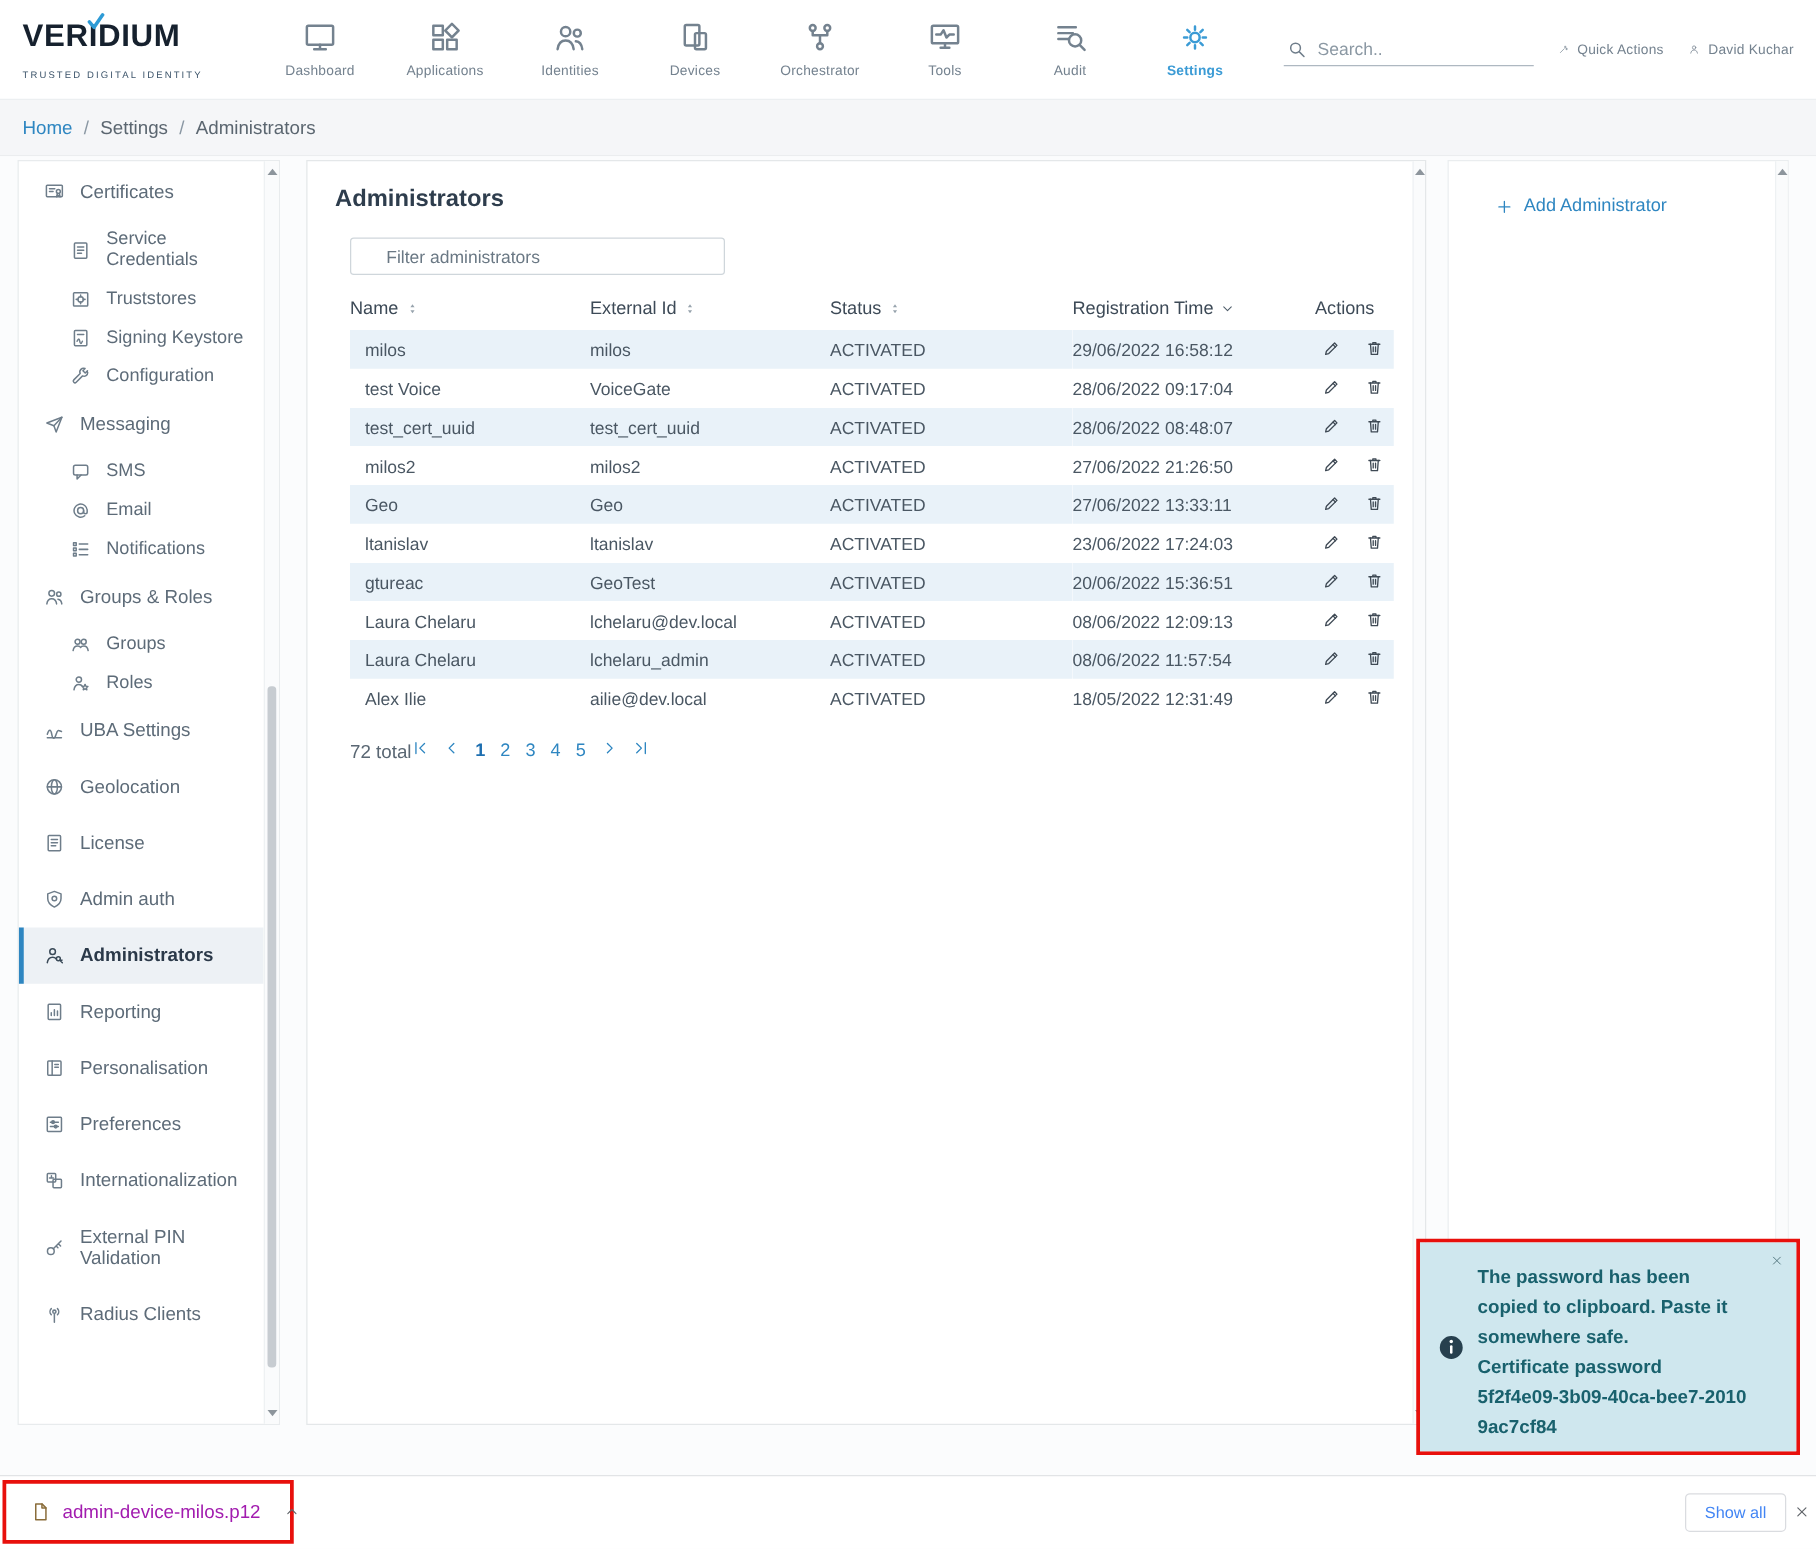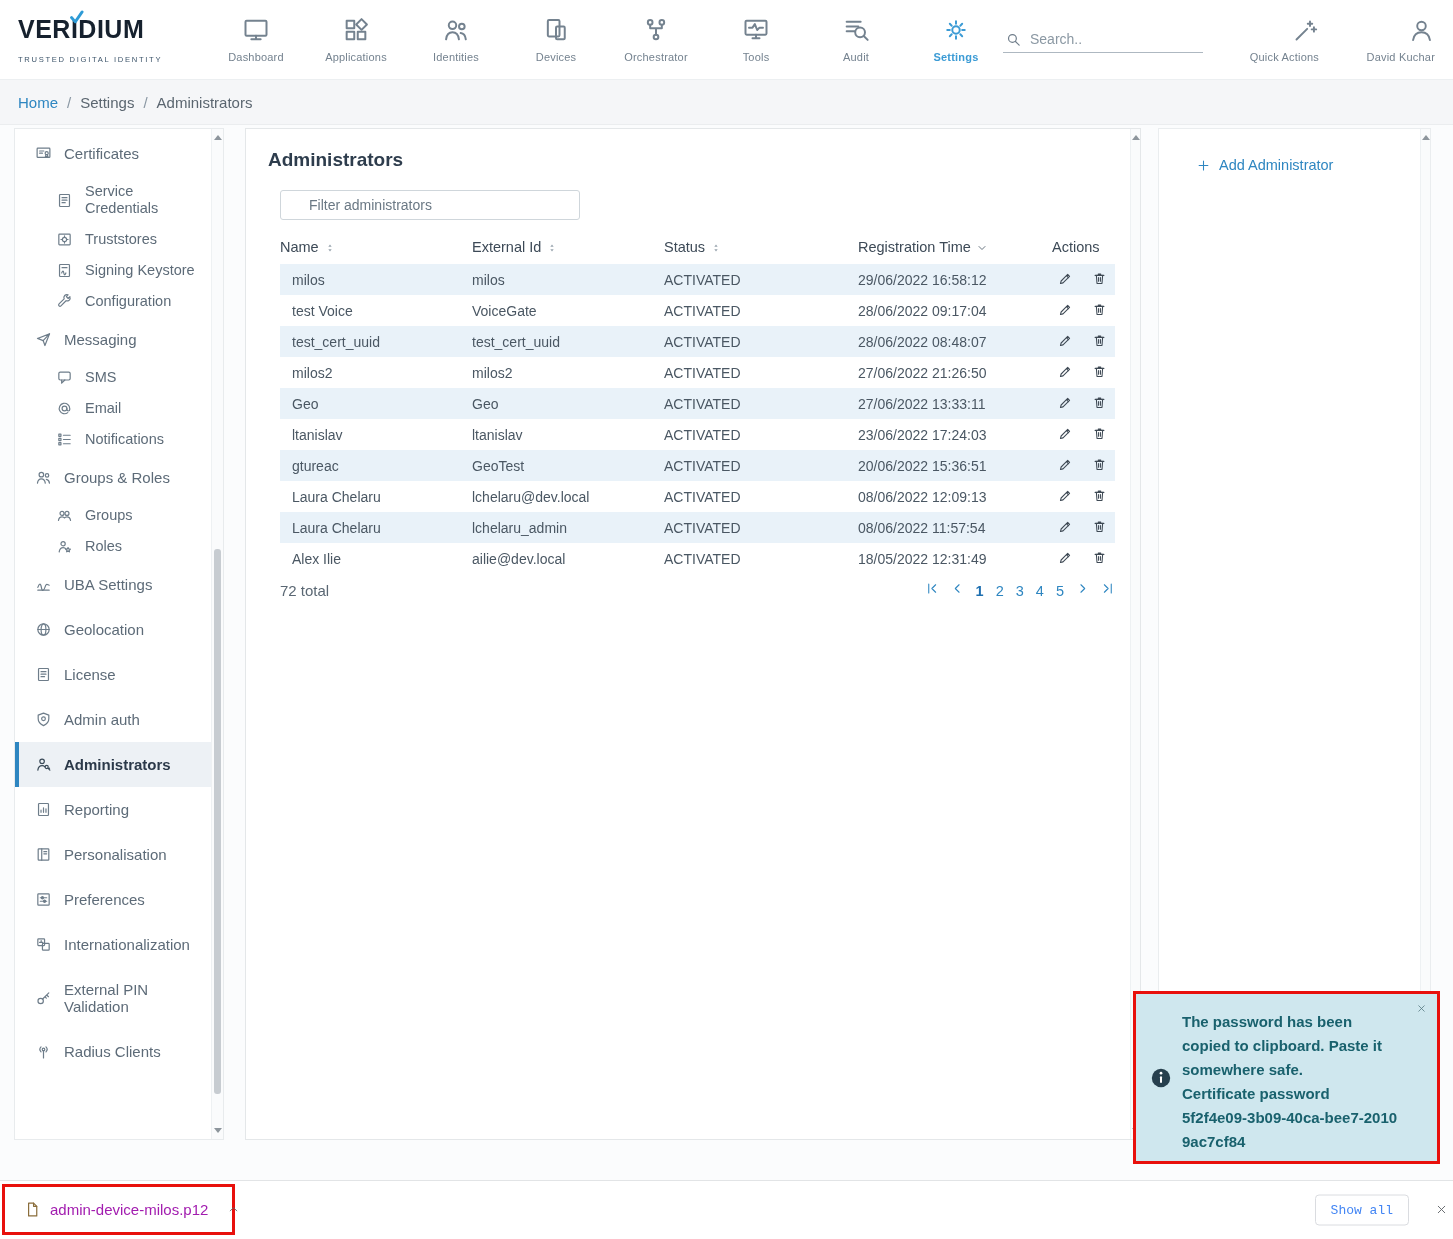--- a/index.html
+++ b/index.html
@@ -17,21 +17,21 @@
   .nav-items{display:flex;gap:28px;margin-left:34px}
   .nav-item{width:72px;display:flex;flex-direction:column;align-items:center;gap:7px;color:#74828f;cursor:pointer}
   .nav-item .icon{width:28px;height:28px}
   .nav-label{font-size:11px;letter-spacing:.2px;white-space:nowrap}
   .nav-item.active{color:var(--settings-blue,#3b9bd5)}
   .nav-item.active .nav-label{font-weight:bold}
   .search-box{margin-left:auto;display:flex;align-items:flex-start;gap:8px;border-bottom:1px solid #aeb8c1;padding:4px 2px;width:200px}
   .search-box .icon{width:17px;height:17px;color:#6f7d8a}
   .search-box input{border:0;outline:none;font-size:14px;width:150px;color:#55616d;background:transparent;font-family:inherit}
   .search-box input::placeholder{color:#8b98a3}
-  .nav-extra{width:84px;display:flex;flex-direction:column;align-items:flex-end;gap:7px;color:#74828f;cursor:pointer;margin-left:32px}
+  .nav-extra{width:84px;display:flex;flex-direction:row;align-items:center;gap:7px;color:#74828f;cursor:pointer;margin-left:20px}
   .nav-extra .icon{width:27px;height:27px}
 
   
   .breadcrumb{height:45px;background:#f5f6f8;border-bottom:1px solid #ebedef;display:flex;align-items:center;gap:9px;padding:0 18px;font-size:15px}
   .bc-link{color:var(--accent,#2e86c1);cursor:pointer}
   .bc-text{color:#5b6670}
   .bc-sep{color:#8a97a3}
 
   
   .content{position:absolute;top:125px;left:0;right:0;bottom:59px;background:#fbfcfd}
@@ -70,21 +70,21 @@
   th{text-align:left;font-size:14.5px;font-weight:normal;color:#3d4a57;padding:9px 0;cursor:pointer;white-space:nowrap}
   th.no-sort{cursor:default}
   th .icon.sort{width:10px;height:10px;color:#97a3ad;margin-left:6px;vertical-align:-1px}
   th .icon.sorted{width:12px;height:12px;color:#4f5d6a;margin-left:5px;vertical-align:-2px}
   td{height:31px;font-size:14px;color:#4a5763;white-space:nowrap;overflow:hidden}
   td:first-child{padding-left:12px}
   tbody tr:nth-child(odd){background:var(--stripe,#e9f2f9)}
   td.actions{padding-left:6px}
   .act{background:none;border:0;cursor:pointer;color:#3f4a55;padding:0;margin-right:15px}
   .act .icon{width:15px;height:15px}
-  .table-footer{display:flex;justify-content:space-between;align-items:center;margin-top:7px;width:835px}
+  .table-footer{display:flex;justify-content:flex-start;align-items:center;margin-top:17px;width:835px}
   .total-label{font-size:15px;color:#5a6773}
   .pagination{display:flex;align-items:center;gap:10px}
   .pg-btn{color:var(--accent,#2e86c1);cursor:pointer}
   .pg-btn .icon{width:15px;height:15px}
   .pg-num{color:var(--accent,#2e86c1);font-size:14.5px;cursor:pointer;padding:0 1px}
   .pg-num.current{font-weight:bold;color:#1e6fb0}
 
   
   .add-admin{display:flex;align-items:center;gap:8px;color:var(--accent,#2e86c1);font-size:14.5px;cursor:pointer;padding:28px 0 0 37px}
   .add-admin .icon{width:15px;height:15px}
@@ -97,21 +97,21 @@
   .toast-text{font-size:15px;line-height:24px;font-weight:bold;color:var(--toast-text,#19616d)}
   .toast-pass{font-weight:bold;word-break:break-all}
 
   
   .download-bar{position:absolute;left:0;right:0;bottom:0;height:59px;background:#fff;border-top:1px solid #e2e4e6;z-index:20}
   .dl-annotation{position:absolute;left:2px;top:3px;width:233px;height:51px;border:3px solid var(--annotation,#e8100c);display:flex;align-items:center}
   .dl-chip{display:flex;align-items:center;gap:9px;padding-left:19px;cursor:pointer}
   .dl-chip .icon.file{width:17px;height:17px;color:#8a6d3b}
   .dl-name{font-size:15px;color:#a21caf;white-space:nowrap}
   .dl-caret{width:13px;height:13px;color:#5f6368;margin-left:10px;cursor:pointer}
-  .show-all{position:absolute;right:44px;top:50%;transform:translateY(-50%);border:1px solid #dadce0;border-radius:4px;background:#fff;color:#4285f4;font-size:13px;padding:7px 15px;cursor:pointer;font-family:Liberation Mono, monospace}
+  .show-all{position:absolute;right:24px;top:50%;transform:translateY(-50%);border:1px solid #dadce0;border-radius:4px;background:#fff;color:#4285f4;font-size:13px;padding:7px 15px;cursor:pointer;font-family:Liberation Sans, sans-serif}
   .dl-close{position:absolute;right:5px;top:50%;margin-top:-7px;width:13px;height:13px;color:#5f6368;cursor:pointer}
 </style>
 </head>
 <body>
 
 <header class="topnav">
   <div class="logo">
     <div class="logo-name">VERIDIUM</div>
     <span class="logo-check">
       <svg viewBox="0 0 24 24">

